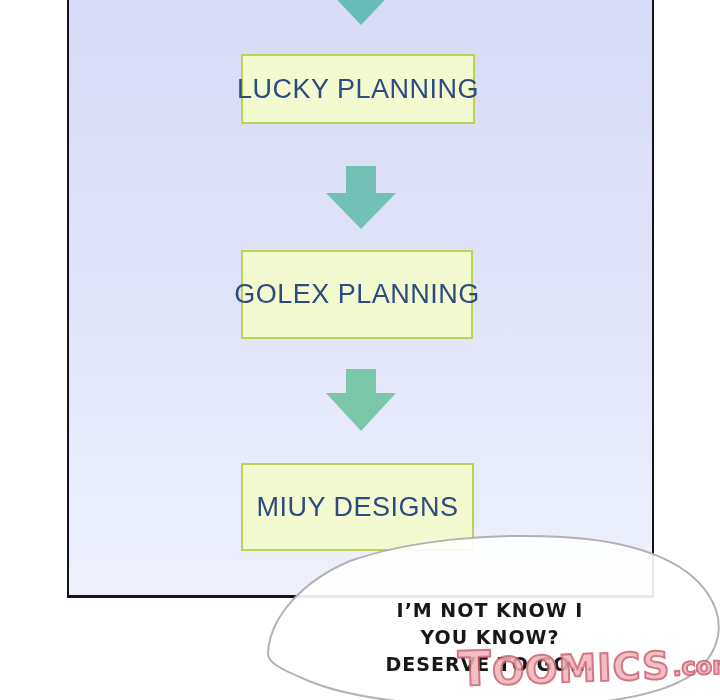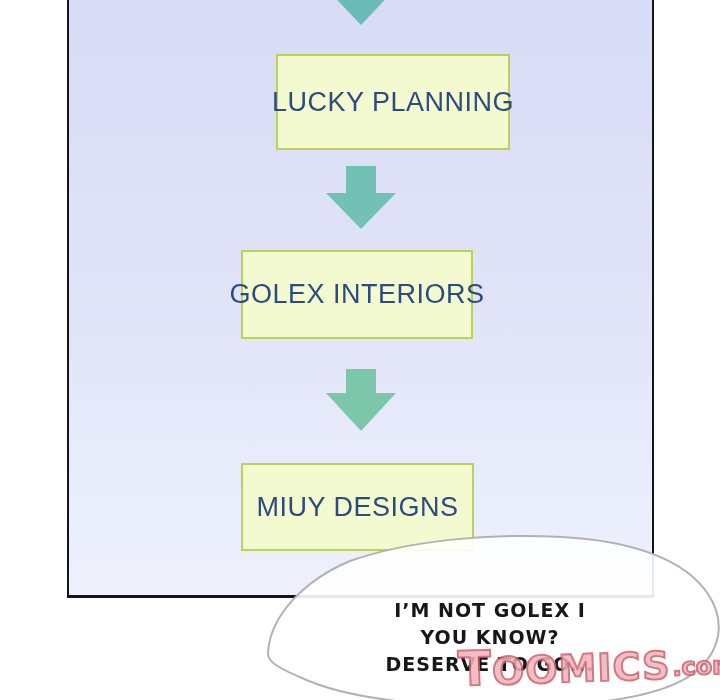--- a/index.html
+++ b/index.html
@@ -18,21 +18,21 @@
   }
   .flow-box{
     position:absolute;box-sizing:border-box;z-index:2;
     border:2px solid var(--box-border);
     background:var(--box-fill);
     display:flex;align-items:center;justify-content:center;
     color:var(--box-text);
     font-size:27px;letter-spacing:0.5px;font-weight:400;
     white-space:nowrap;
   }
-  .flow-box.lucky{left:241px;top:54px;width:234px;height:96px;margin-left:35px;}
+  .flow-box.lucky{left:241px;top:54px;width:234px;height:70px;}
   .flow-box.golex{left:241px;top:250px;width:232px;height:89px;}
   .flow-box.miuy{left:241px;top:447px;width:233px;height:88px;margin-top:16px;}
   svg.overlay{position:absolute;left:0;top:0;z-index:2;pointer-events:none;}
   svg.overlay.bubble-layer{z-index:3;}
   .bubble-text{
     position:absolute;left:352px;top:597px;width:276px;z-index:4;
     text-align:center;color:var(--bubble-text);
     font-family:"DejaVu Sans", sans-serif;
     font-size:19px;font-weight:bold;letter-spacing:1px;
     line-height:27px;white-space:nowrap;
@@ -57,38 +57,38 @@
 <svg class="overlay" width="720" height="700" viewBox="0 0 720 700">
   <path d="M346,-60 H376 V-12 H396 L361,25 L326,-12 H346 Z" style="fill:var(--arrow-1)"></path>
   <path d="M346,166 H376 V193 H396 L361,229 L326,193 H346 Z" style="fill:var(--arrow-2)"></path>
   <path d="M346,369 H376 V393 H396 L361,431 L326,393 H346 Z" style="fill:var(--arrow-3)"></path>
 </svg>
 
 <div class="flow-box lucky">
   <span>LUCKY PLANNING</span>
 </div>
 <div class="flow-box golex">
-  <span>GOLEX INTERIORS</span>
+  <span>GOLEX PLANNING</span>
 </div>
 <div class="flow-box miuy">
   <span>MIUY DESIGNS</span>
 </div>
 
 <svg class="overlay bubble-layer" width="720" height="700" viewBox="0 0 720 700">
   <path d="M 268 653
            C 270 615, 305 580, 350 561
            C 410 540, 490 533, 562 537
            C 636 541, 686 561, 708 594
            C 724 618, 723 646, 699 669
            C 668 697, 597 706, 515 707
            C 432 708, 352 699, 309 681
            C 288 672, 267 664, 268 653 Z" fill="rgba(255,255,255,0.90)" style="stroke:var(--bubble-stroke)" stroke-width="2"></path>
 </svg>
 
 <div class="bubble-text">
-  <div>I’M  NOT GOLEX I</div>
+  <div>I’M  NOT KNOW I</div>
   <div>YOU KNOW?</div>
   <div>DESERVE TO GO...</div>
 </div>
 
 <div class="watermark">
   <span class="wm-brand">TOOMICS</span><span class="wm-suffix">.com</span>
 </div>
 
 </body></html>

